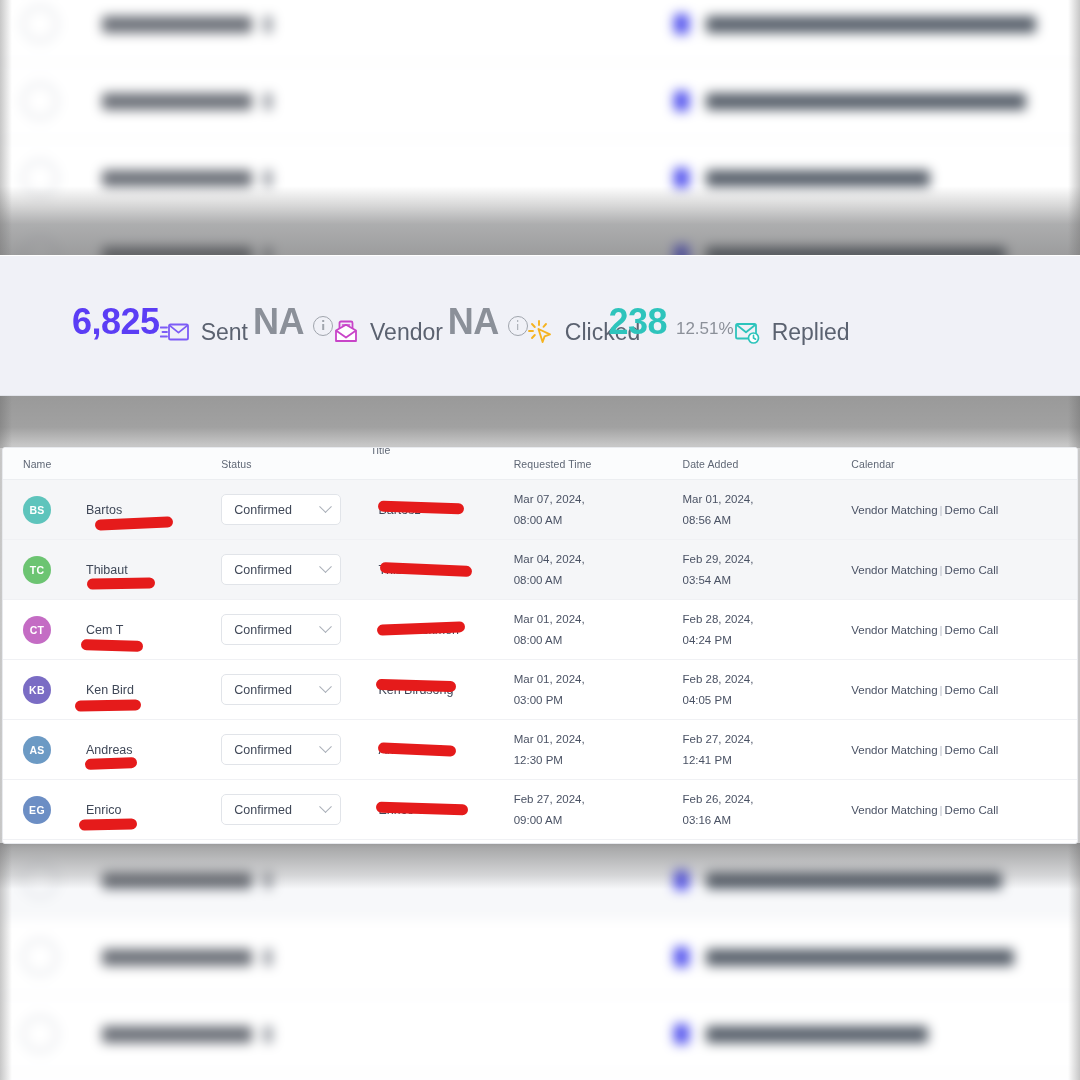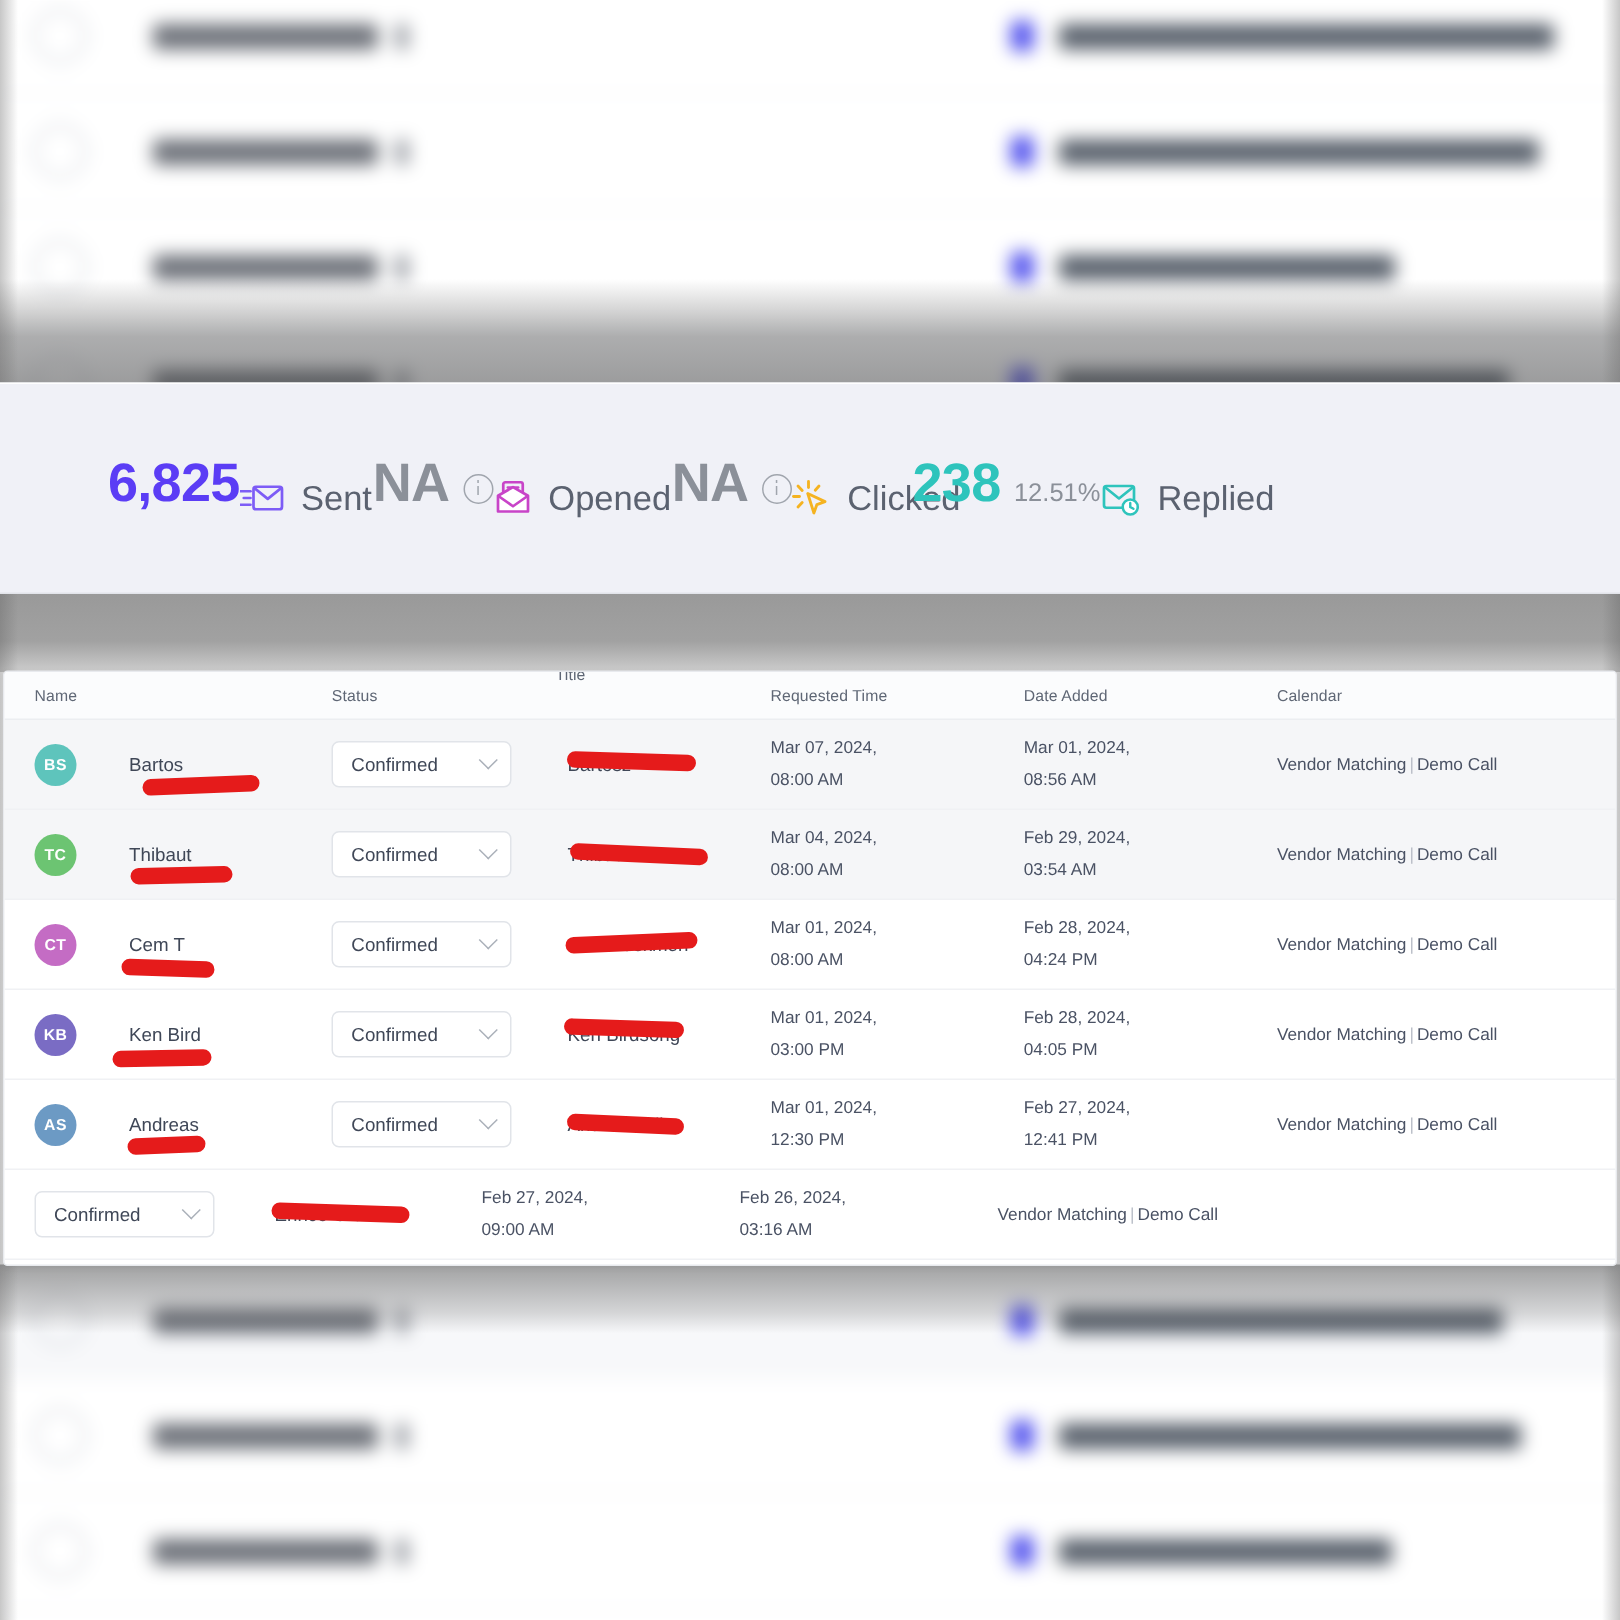--- a/index.html
+++ b/index.html
@@ -392,21 +392,21 @@
       <span class="info-circle"></span>
     </div>
     <div class="metric-bottom">
       <svg class="metric-icon" width="26" height="24" viewBox="0 0 26 24">
         <rect x="6.5" y="1.5" width="13" height="10" rx="1.4" fill="none" stroke="#c844c8" stroke-width="1.8"></rect>
         <line x1="9.5" y1="5" x2="16.5" y2="5" stroke="#c844c8" stroke-width="1.6" stroke-linecap="round"></line>
         <line x1="9.5" y1="8" x2="14.5" y2="8" stroke="#c844c8" stroke-width="1.6" stroke-linecap="round"></line>
         <path d="M3 10.5 L13 4.8 L23 10.5 L23 21 L3 21 Z" fill="#ffffff" stroke="#c844c8" stroke-width="1.8" stroke-linejoin="round"></path>
         <path d="M3 10.5 L13 17.5 L23 10.5" fill="none" stroke="#c844c8" stroke-width="1.8" stroke-linejoin="round"></path>
       </svg>
-      <span class="metric-label">Opened</span>
+      <span class="metric-label">Vendor</span>
     </div>
   </div>
 
   <div class="metric m2">
     <div class="metric-top">
       <span class="metric-value v-na">NA</span>
       <span class="info-circle"></span>
     </div>
     <div class="metric-bottom">
       <svg class="metric-icon" width="26" height="24" viewBox="0 0 26 24">
@@ -590,20 +590,25 @@
     <div class="c-date cell-date">
       <div>Feb 27, 2024,</div>
       <div>12:41 PM</div>
     </div>
     <div class="c-cal cell-cal">
       <span>Vendor Matching</span><span class="cal-sep">|</span><span>Demo Call</span>
     </div>
   </div>
 
   <div class="tbl-row">
+    <div class="c-name">
+      <span class="avatar" style="background:#6c8ec4">EG</span>
+      <span class="name-text">Enrico</span>
+      <span class="redact tilt-c" style="left:56px;top:23px;width:58px;height:11px;"></span>
+    </div>
     <div class="c-status">
       <div class="select-box">
         <span>Confirmed</span>
         <span class="chev"></span>
       </div>
     </div>
     <div class="c-title">
       <span class="title-text">Enrico Granelli</span>
       <span class="redact tilt-b" style="left:6px;top:13px;width:92px;height:11px;"></span>
     </div>

